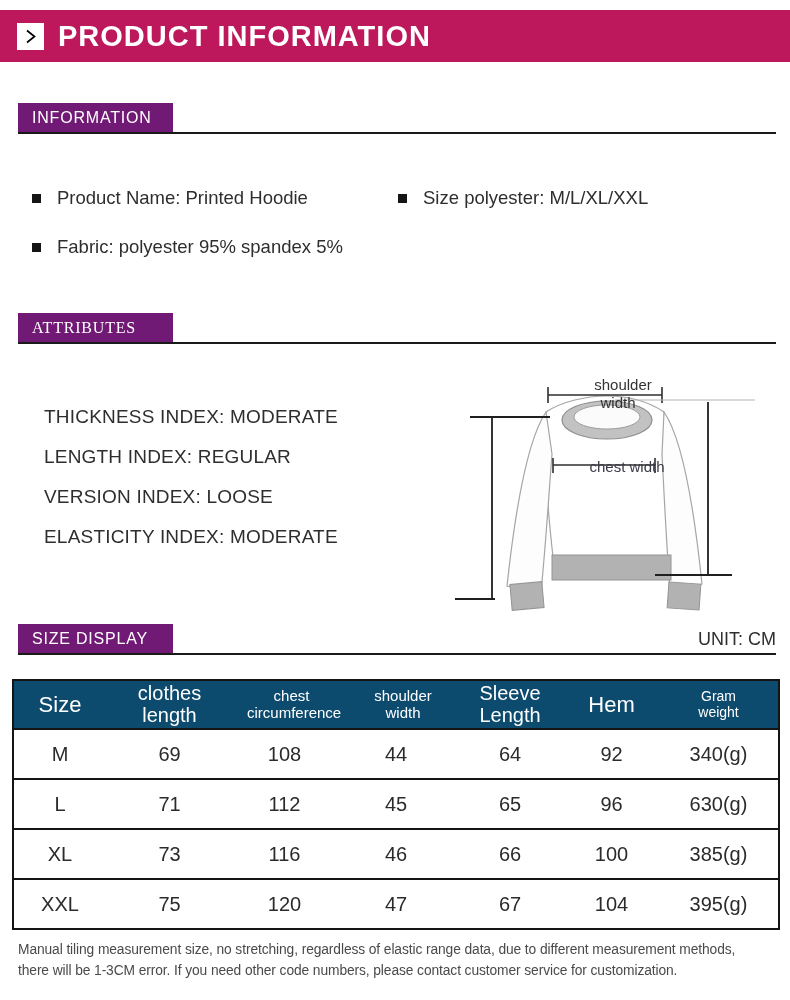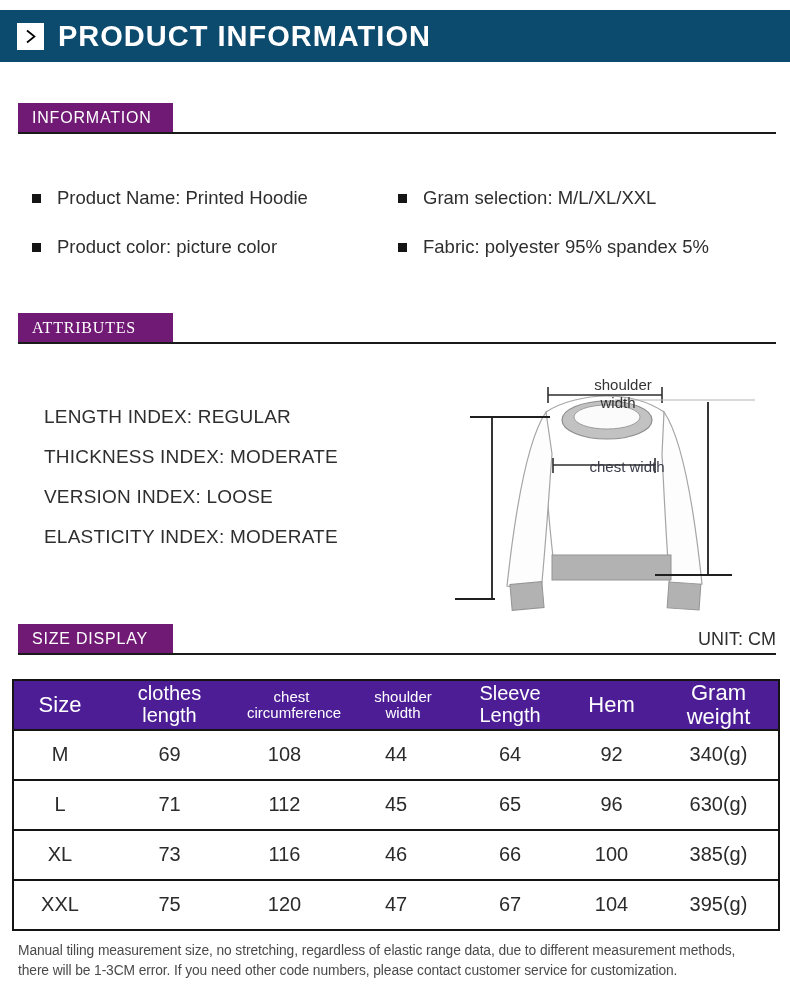--- a/index.html
+++ b/index.html
@@ -6,21 +6,21 @@
   body {
     width: 790px; height: 1000px; overflow: hidden;
     font-family: "Liberation Sans", sans-serif;
     color: #303030;
     position: relative;
   }
   .page { width: 790px; height: 1000px; background: #fff; }
 
   
   .topbar {
-    margin-top: 10px; height: 52px; background: #0c4a6e;
+    margin-top: 10px; height: 52px; background: #be185d;
     display: flex; align-items: center; padding-left: 17px; box-sizing: border-box;
   }
   .hdr-icon-box {
     width: 27px; height: 27px; background: #fff;
     display: flex; align-items: center; justify-content: center; flex: 0 0 auto;
   }
   .page-title {
     color: #fff; font-size: 29px; font-weight: 600; letter-spacing: 1px;
     margin: 0 0 0 14px; white-space: nowrap;
   }
@@ -59,29 +59,29 @@
   .diagram-wrap { position: absolute; top: 18px; right: 0; width: 335px; height: 258px; }
 
   
   .size-table {
     width: 766px; margin: 24px 12px 0 12px;
     border-collapse: collapse; table-layout: fixed;
   }
   .size-table, .size-table tr, .size-table td, .size-table th { border: 0; }
   .size-table { border: 2px solid #141414; }
   .size-table tbody tr { border-top: 2px solid #141414; }
-  .size-table thead tr { background: #4c1d95; height: 49px; }
+  .size-table thead tr { background: #0c4a6e; height: 49px; }
   .size-table th {
     color: #fff; font-weight: 400; text-align: center;
     white-space: pre-line; line-height: 1.08; vertical-align: middle; padding: 0;
   }
   .h-lg   { font-size: 22px; }
   .h-md   { font-size: 20px; }
   .h-sm   { font-size: 15px; text-align: center; padding-left: 14px !important; }
-  .h-gram { font-size: 22px; }
+  .h-gram { font-size: 14px; }
   .size-table tbody tr { height: 50px; }
   .size-table td {
     text-align: center; vertical-align: middle;
     font-size: 20px; color: #2b2b2b; padding: 0;
   }
 
   
   .footer-note {
     margin: 10px 14px 16px 18px;
     font-size: 13.8px; color: #4a4a4a; line-height: 1.5;
@@ -108,40 +108,36 @@
     <span class="sec-label">INFORMATION</span>
   </div>
 
   <ul class="bullet-grid">
     <li class="bullet-item">
       <span class="bullet-square"></span>
       <span>Product Name: Printed Hoodie</span>
     </li>
     <li class="bullet-item">
       <span class="bullet-square"></span>
-      <span>Gram selection: M/L/XL/XXL</span>
-    </li>
-    <li class="bullet-item">
-      <span class="bullet-square"></span>
-      <span>Product color: picture color</span>
+      <span>Size polyester: M/L/XL/XXL</span>
     </li>
     <li class="bullet-item">
       <span class="bullet-square"></span>
       <span>Fabric: polyester 95% spandex 5%</span>
     </li>
   </ul>
 
   <div class="label-row row-attr">
     <span class="sec-label">ATTRIBUTES</span>
   </div>
 
   <div class="attributes-body">
     <div class="attr-list">
+      <div class="attr-line">THICKNESS INDEX: MODERATE</div>
       <div class="attr-line">LENGTH INDEX: REGULAR</div>
-      <div class="attr-line">THICKNESS INDEX: MODERATE</div>
       <div class="attr-line">VERSION INDEX: LOOSE</div>
       <div class="attr-line">ELASTICITY INDEX: MODERATE</div>
     </div>
 
     <div class="diagram-wrap">
       <svg width="335" height="258" viewBox="0 0 335 258">
 
         <path d="M91,50 C106,40 130,34 152,34 C176,34 194,40 209,50 C216,105 218,150 215,195 L98,195 C93,150 89,105 91,50 Z" fill="#ffffff" stroke="#a5a5a5" stroke-width="1.2"></path>
 
         <path d="M91,50 C72,78 60,150 52,224 L86,230 C91,180 94,130 97,92 Z" fill="#fdfdfd" stroke="#a5a5a5" stroke-width="1.2"></path>

